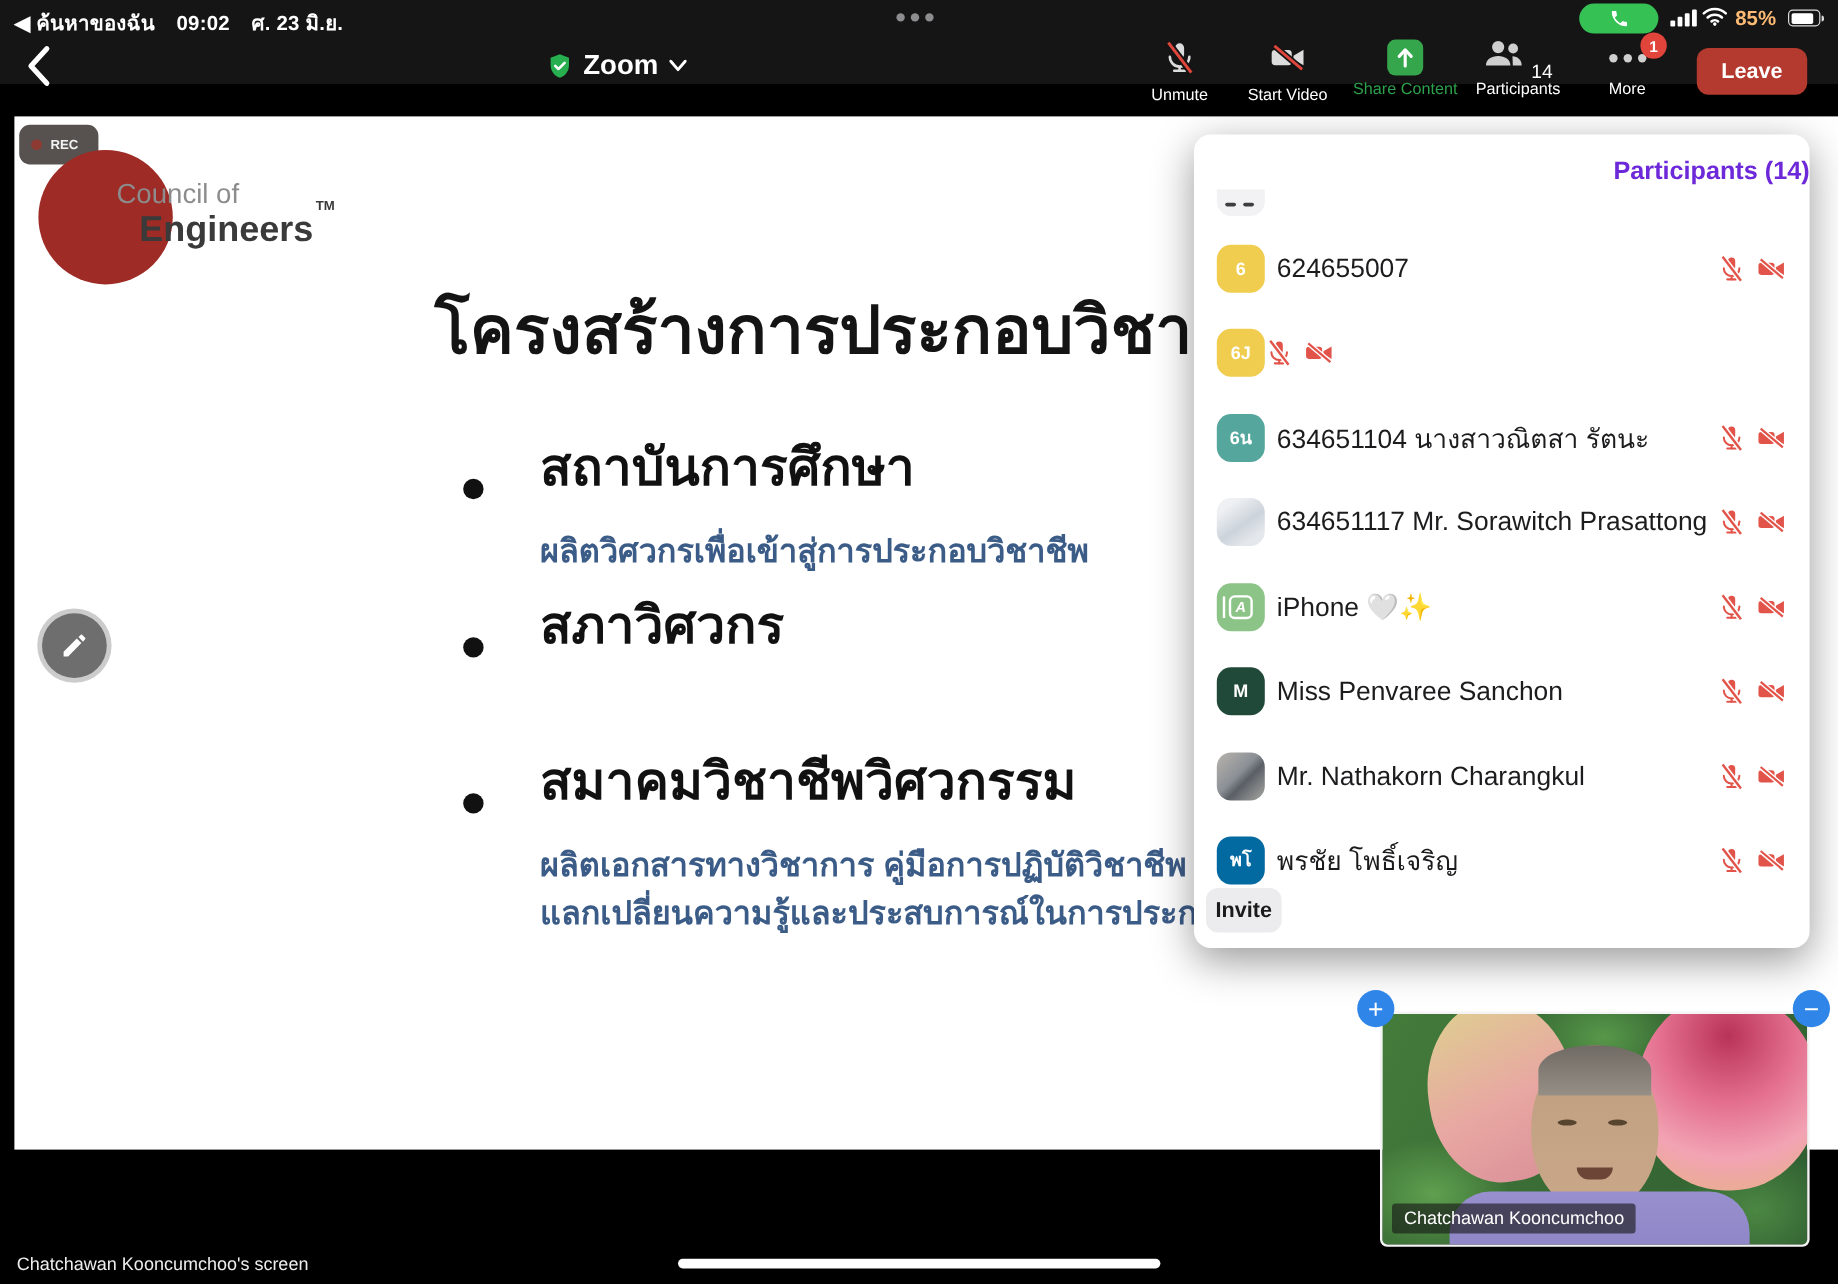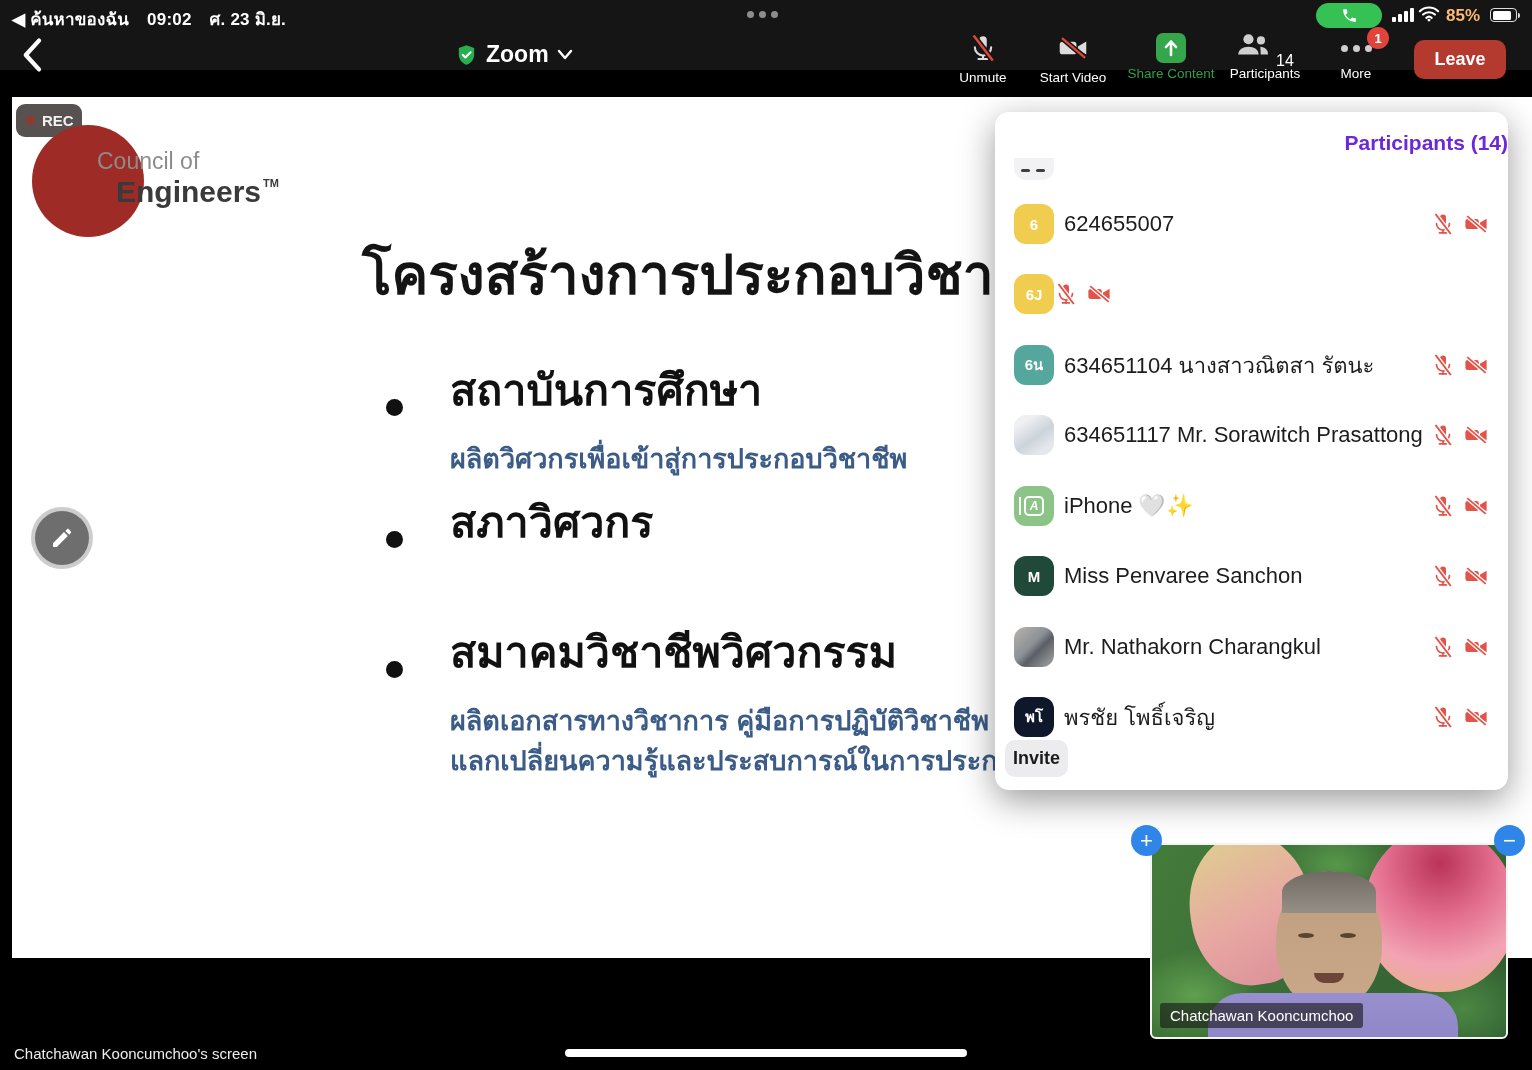--- a/index.html
+++ b/index.html
@@ -38,25 +38,25 @@
   .parts-top { display:flex; justify-content:center; align-items:flex-start; gap:6px; height:30px; }
   .parts-count { font-size:16px; color:#fff; margin-top:19px; }
   #btn-more { left:1320px; width:72px; }
   .more-dots { position:relative; display:flex; gap:5px; justify-content:center; align-items:center; height:30px; }
   .more-dots i { width:7px; height:7px; border-radius:50%; background:#cfcfcf; }
   .more-badge { position:absolute; left:1367px; top:27px; width:22px; height:22px; border-radius:50%; background:#e0443a; color:#fff; font-size:13px; font-weight:700; display:flex; align-items:center; justify-content:center; z-index:3; }
   .leave-btn { position:absolute; left:1414px; top:40px; width:92px; height:39px; border-radius:10px; background:#b4392e; color:#fff; font-size:18px; font-weight:700; border:none; display:flex; align-items:center; justify-content:center; cursor:pointer; }
 
   
   #slide { position:absolute; left:12px; top:97px; width:1520px; height:861px; background:#fff; z-index:1; overflow:hidden; }
-  .rec-badge { position:absolute; left:4px; top:7px; width:66px; height:33px; background:rgba(64,58,56,.88); border-radius:9px; display:flex; align-items:center; gap:7px; padding-left:10px; color:#f2f2f2; font-size:15px; font-weight:700; }
+  .rec-badge { position:absolute; left:4px; top:7px; width:66px; height:33px; background:rgba(64,58,56,.88); border-radius:9px; display:flex; align-items:center; gap:7px; padding-left:10px; color:#f2f2f2; font-size:11px; font-weight:700; }
   .rec-dot { width:9px; height:9px; border-radius:50%; background:#8d3a33; }
   .logo-circle { position:absolute; left:20px; top:28px; width:112px; height:112px; border-radius:50%; background:#9e2b25; }
   .logo-l1 { position:absolute; left:85px; top:51px; font-size:23px; color:#8c8c8c; }
-  .logo-l2 { position:absolute; left:86px; top:78px; font-size:30px; font-weight:700; color:#3a3a3a; display:flex; align-items:center; }
+  .logo-l2 { position:absolute; left:86px; top:78px; font-size:30px; font-weight:700; color:#3a3a3a; display:flex; }
   .logo-dot { width:13px; height:13px; border-radius:50%; background:#9e2b25; margin-right:5px; }
   .logo-tm { font-size:11px; vertical-align:super; margin-left:2px; position:relative; top:-9px; font-weight:700; }
   .slide-title { position:absolute; left:350px; top:140px; font-size:55px; font-weight:600; color:#141414; line-height:1.4; white-space:nowrap; }
   .b-dot { position:absolute; width:17px; height:17px; border-radius:50%; background:#111; }
   .b-head { position:absolute; left:438px; font-size:43px; font-weight:600; color:#111; line-height:1.45; white-space:nowrap; }
   .b-sub { position:absolute; left:438px; font-size:27px; font-weight:600; color:#3c5c88; line-height:1.5; white-space:nowrap; }
 
   .pencil-btn { position:absolute; left:35px; top:511px; width:54px; height:54px; border-radius:50%; background:#6e6e6e; box-shadow:0 0 0 4px rgba(110,110,110,.35); display:flex; align-items:center; justify-content:center; z-index:4; cursor:pointer; }
 
   
@@ -359,21 +359,21 @@
         <svg class="row-ic">
           <use href="#ic-mic"></use>
         </svg>
         <svg class="row-ic">
           <use href="#ic-cam"></use>
         </svg>
       </div>
   </div>
 
   <div class="p-row" style="top:581px">
-    <div class="p-av" style="background-color: #0f172a;">
+    <div class="p-av" style="background-color: #0369a1;">
         <span>พโ</span>
       </div>
     <div class="p-name">พรชัย โพธิ์เจริญ</div>
     <div class="p-ics">
         <svg class="row-ic">
           <use href="#ic-mic"></use>
         </svg>
         <svg class="row-ic">
           <use href="#ic-cam"></use>
         </svg>

